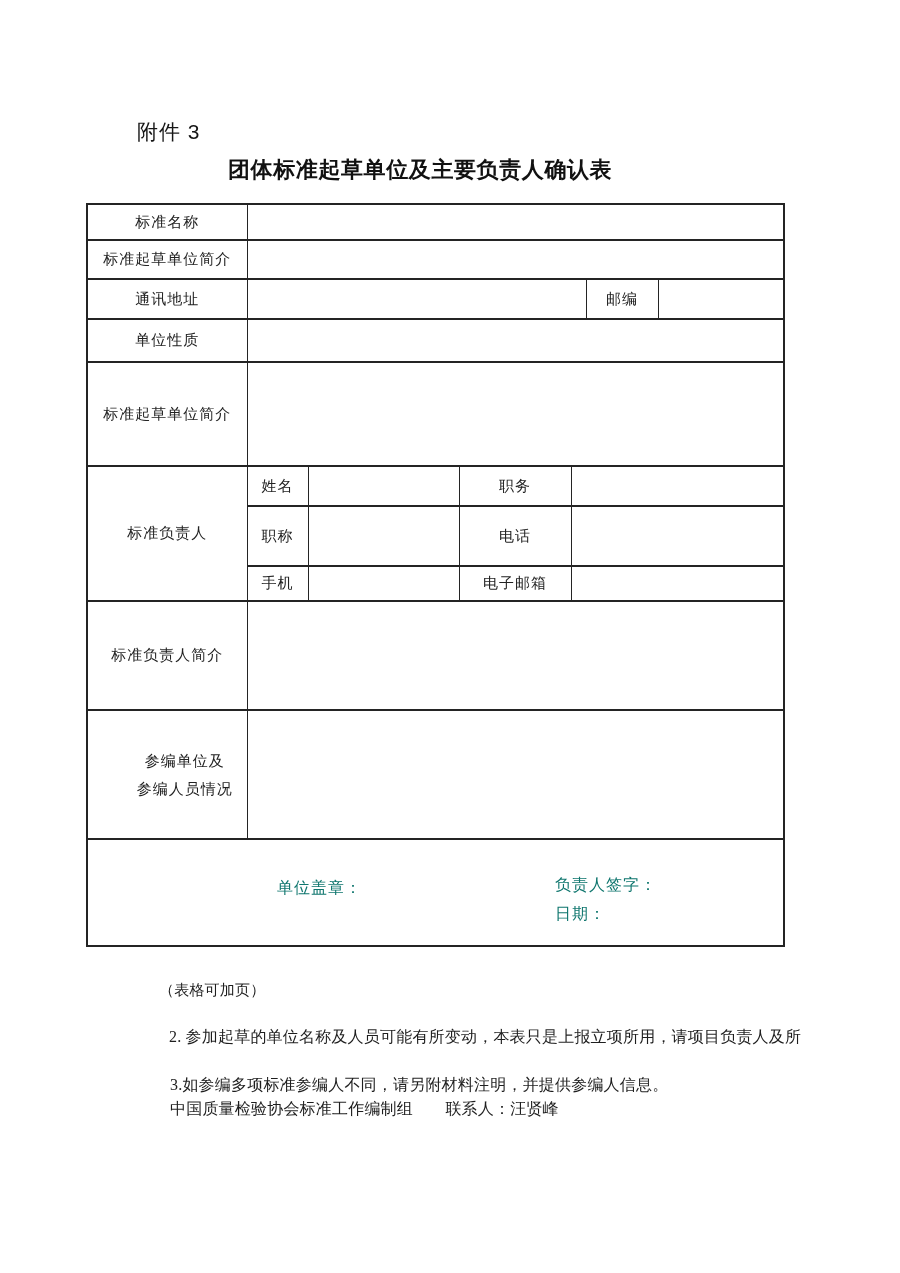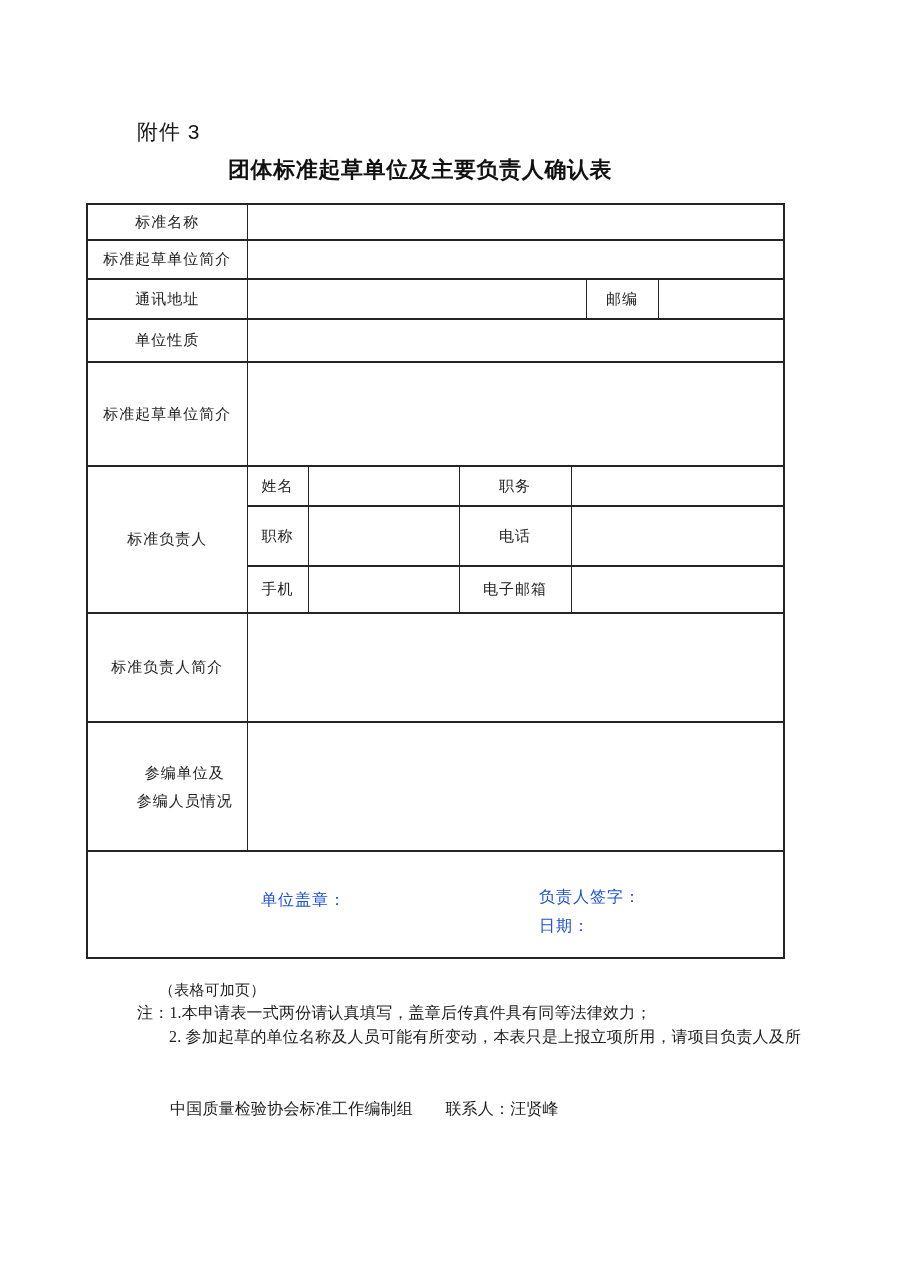--- a/index.html
+++ b/index.html
@@ -26,26 +26,26 @@
   }
   table.form td {
     border:1px solid #242424;
     border-top-width:2px; border-bottom-width:2px;
     text-align:center; vertical-align:middle;
     font-size:15px; letter-spacing:1px; color:#222;
     overflow:hidden;
   }
   tr.r1 { height:36px;margin-left:17px; }  tr.r2 { height:39px; }  tr.r3 { height:40px; }
   tr.r4 { height:43px; }  tr.r5 { height:104px; } tr.r6 { height:40px; }
-  tr.r7 { height:60px; }  tr.r8 { height:47px; }  tr.r9 { height:109px; }
+  tr.r7 { height:60px; }  tr.r8 { height:35px; }  tr.r9 { height:109px; }
   tr.r10 { height:129px; } tr.r11 { height:107px; }
   .two-line div { line-height:28px;padding-left:35px; }
 
   td.sig-cell { position:relative; }
-  .sig-item { position:absolute; font-size:16px; letter-spacing:1px; color:#1d4ed8; white-space:nowrap; }
+  .sig-item { position:absolute; font-size:16px; letter-spacing:1px; color:#0f766e; white-space:nowrap;margin-left:16px; }
   .sig-seal { left:173px; top:38px; }
   .sig-sign { left:451px; top:35px; }
   .sig-date { left:451px; top:64px; }
 
   .note-line { position:absolute; font-size:16px; color:#1e1e1e; white-space:nowrap; letter-spacing:0.2px; }
   .extra-page { left:123px; top:981px; font-size:15px;margin-left:36px; }
   .n0 { left:137px; top:1003px; }
   .n1 { left:169px; top:1027px; }
   .n2 { left:137px; top:1051px; }
   .n3 { left:170px; top:1075px; }
@@ -127,17 +127,17 @@
         <td colspan="7" class="sig-cell">
           <span class="sig-item sig-seal">单位盖章：</span>
           <span class="sig-item sig-sign">负责人签字：</span>
           <span class="sig-item sig-date">日期：</span>
         </td>
       </tr>
     </tbody>
   </table>
 
   <div class="note-line extra-page">（表格可加页）</div>
-  <div class="note-line n0">注：1.本申请表一式两份请认真填写，盖章后传真件具有同等法律效力；</div>
   <div class="note-line n1">2. 参加起草的单位名称及人员可能有所变动，本表只是上报立项所用，请项目负责人及所</div>
+  <div class="note-line n3">3.如参编多项标准参编人不同，请另附材料注明，并提供参编人信息。</div>
   <div class="note-line n4">中国质量检验协会标准工作编制组　　联系人：汪贤峰</div>
 
 </div>
 
 </body></html>

